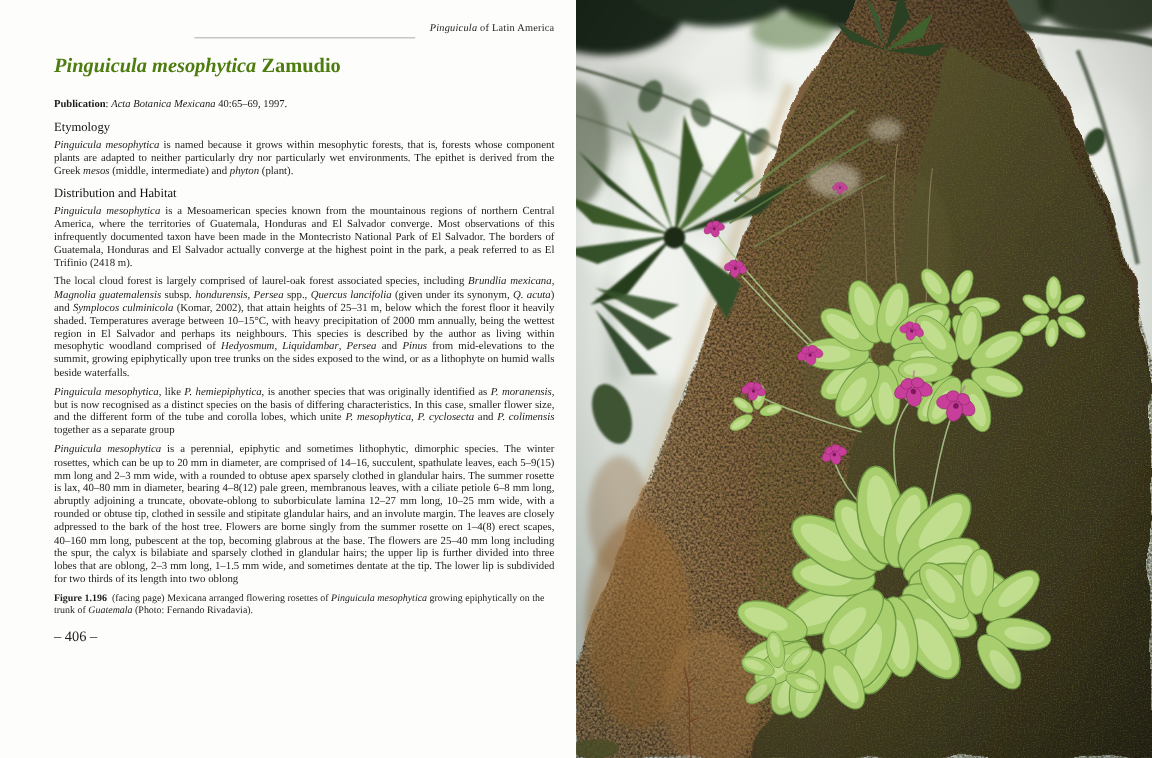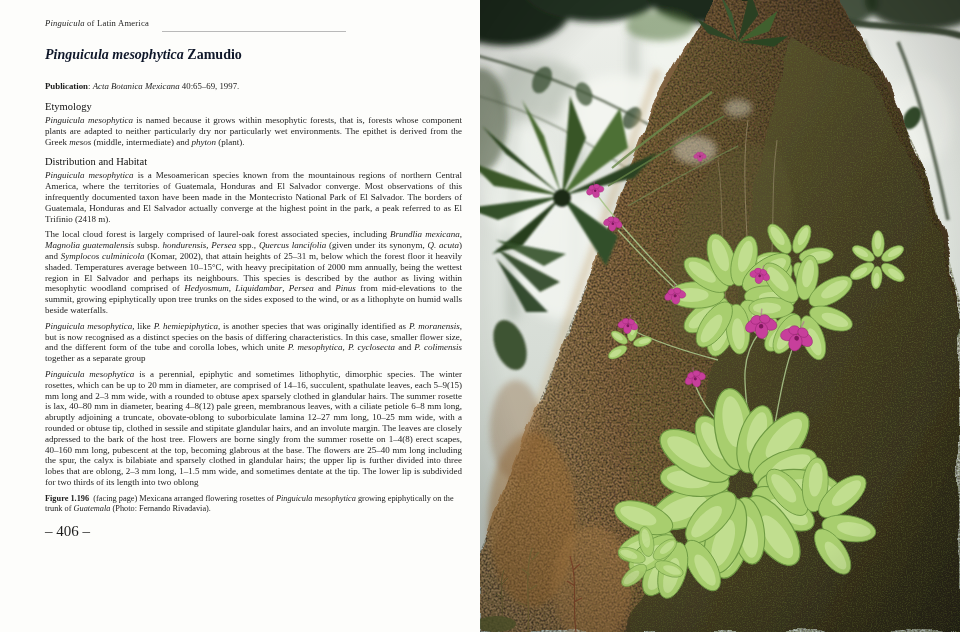--- a/index.html
+++ b/index.html
@@ -4,28 +4,28 @@
 <style>
   html,body{margin:0;padding:0}
   body{
     width:960px;height:632px;overflow:hidden;display:flex;
     background:#ffffff;font-family:"Liberation Serif",serif;color:#1c1c1c;
   }
   .page{
     width:480px;height:632px;box-sizing:border-box;
     padding:18px 18px 0 45px;background:#fdfdfb;flex:0 0 auto;
   }
-  .running-header{text-align:left;font-size:8.6px;letter-spacing:.2px;margin:0 0 3px 0;color:#222}
+  .running-header{text-align:right;font-size:8.6px;letter-spacing:.2px;margin:0 0 3px 0;color:#222}
   .header-rule{height:1px;background:#b9b9b9;width:184px;margin:0 auto 13px auto}
-  .species-title{font-size:14px;line-height:20px;margin:0 0 2px 0;color:#0f172a}
+  .species-title{font-size:17px;line-height:20px;margin:0 0 2px 0;color:#4d7c0f}
   .publication{font-size:8.8px;line-height:11px;margin:16px 0 8px 0}
   .section-heading{font-size:10.5px;font-weight:normal;margin:9px 0 3px 0;color:#111}
   .body-text{font-size:9px;line-height:10.8px;text-align:justify;margin:0 0 5px 0}
   .caption{font-size:8.3px;line-height:10.5px;margin-top:6px;white-space:pre-wrap}
-  .folio{font-size:15px;margin-top:8px}
+  .folio{font-size:12px;margin-top:8px}
   .it{font-style:italic}
   .bd{font-weight:bold}
   .photo{flex:0 0 auto;width:480px;height:632px;margin:0;line-height:0}
 </style>
 </head>
 <body>
 
 <div class="page">
   <div class="running-header"><span class="it">Pinguicula</span><span> of Latin America</span></div>
   <div class="header-rule"></div>

